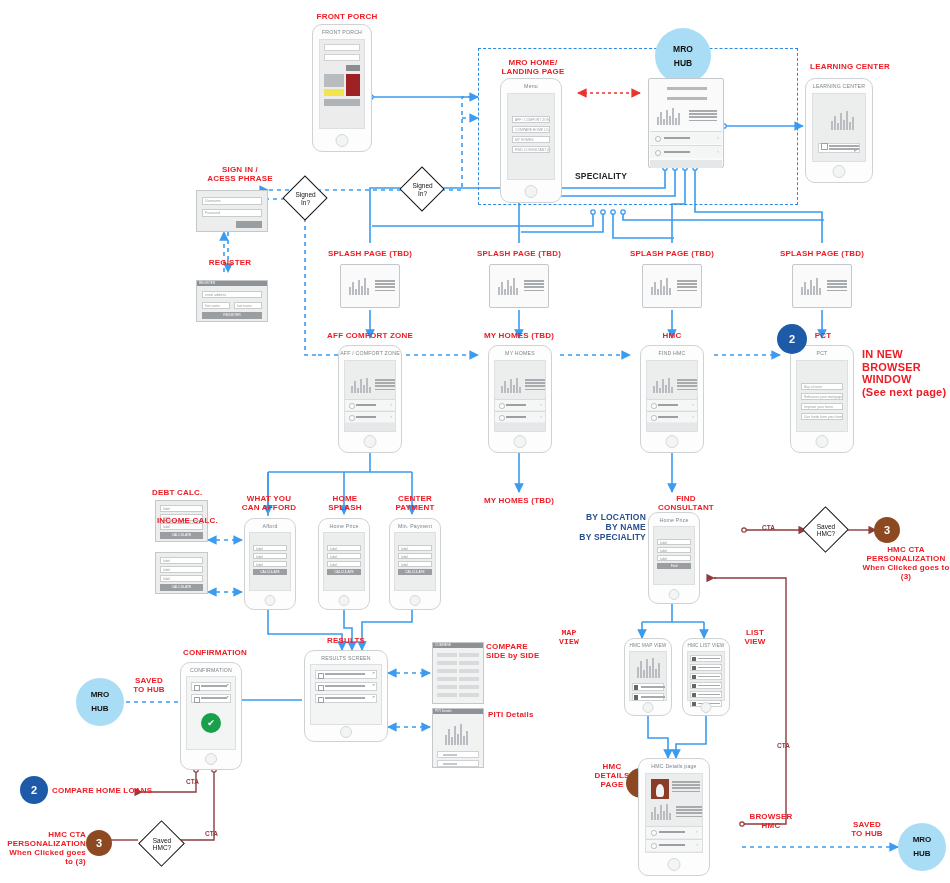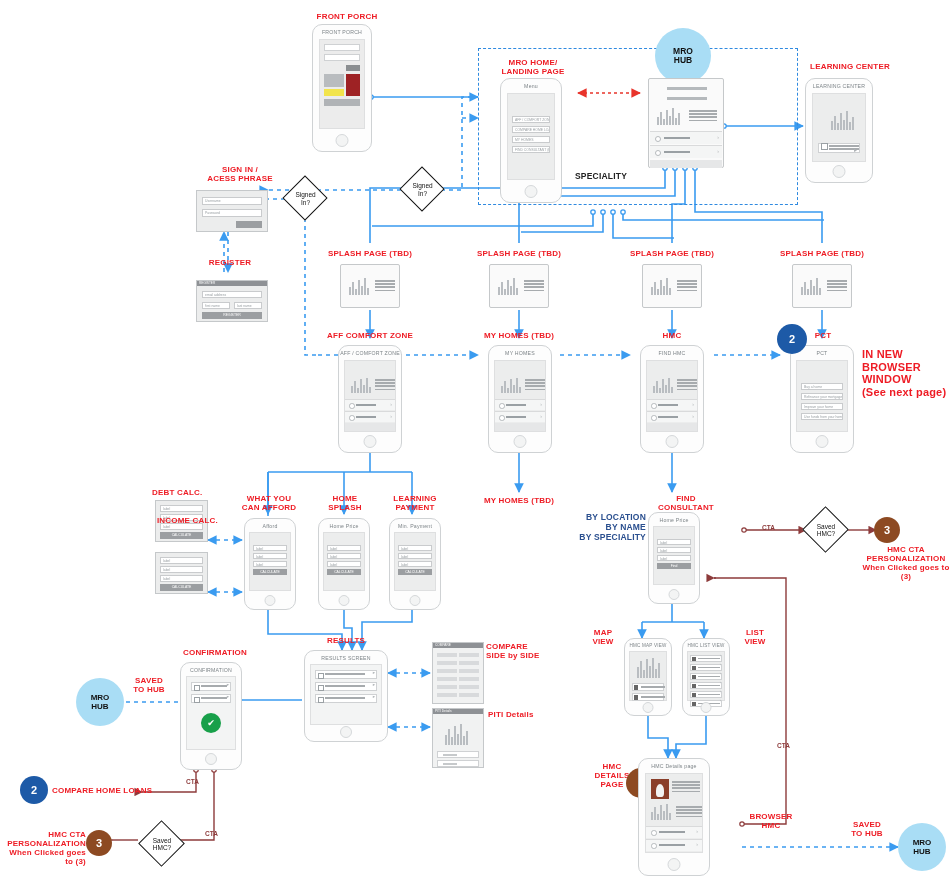--- a/index.html
+++ b/index.html
@@ -33,21 +33,21 @@
 
   .lines{position:absolute;display:flex;flex-direction:column;gap:1.6px;}
   .lines i{display:block;background:#a7abae;height:1.6px;}
 
   
   .win{position:absolute;background:#fafafa;border:1px solid #c5c8ca;box-sizing:border-box;}
   .win .tbar{height:5px;background:#8e9195;}
   .win .tbar span{color:#fff;font-size:3.2px;padding-left:2px;line-height:5px;display:block;}
 
   
-  .hub{position:absolute;border-radius:50%;background:#a9ddf5;display:flex;align-items:center;justify-content:center;text-align:center;font-weight:bold;font-size:8.5px;line-height:9px;color:#111;}
+  .hub{position:absolute;border-radius:50%;background:#a9ddf5;display:flex;align-items:center;justify-content:center;text-align:center;font-weight:bold;font-size:8.5px;line-height:14px;color:#111;}
   .badge{position:absolute;border-radius:50%;display:flex;align-items:center;justify-content:center;color:#fff;font-weight:bold;font-size:11px;}
   .badge.b2{background:#1d5aa7;}
   .badge.b3{background:#8d4a22;}
 
   
   .diam{position:absolute;}
   .diam .sq{position:absolute;left:0;top:0;width:100%;height:100%;border:1.2px solid #111;background:#fff;transform:rotate(45deg);box-sizing:border-box;}
   .diam .tx{position:absolute;left:0;top:0;width:100%;height:100%;display:flex;align-items:center;justify-content:center;text-align:center;font-size:6.5px;line-height:7.5px;color:#111;}
 
   
@@ -534,21 +534,21 @@
     <div class="cap">Home Price</div>
     <div class="screen" style="top:13px;bottom:18px;left:4px;right:4px;">
       <div class="field" style="left:3px;top:12px;right:3px;height:6px;">label</div>
       <div class="field" style="left:3px;top:20px;right:3px;height:6px;">label</div>
       <div class="field" style="left:3px;top:28px;right:3px;height:6px;">label</div>
       <div class="btnwf" style="left:3px;top:36px;right:3px;height:6px;line-height:6px;">CALCULATE</div>
     </div>
     <div class="home" style="bottom:3px;width:9px;height:9px;"></div>
   </div>
 
-  <div class="lbl" style="left:384px;top:494px;width:62px;">LEARNING
+  <div class="lbl" style="left:384px;top:494px;width:62px;">CENTER
 PAYMENT</div>
   <div class="phone" style="left:389px;top:518px;width:52px;height:92px;">
     <div class="cap">Min. Payment</div>
     <div class="screen" style="top:13px;bottom:18px;left:4px;right:4px;">
       <div class="field" style="left:3px;top:12px;right:3px;height:6px;">label</div>
       <div class="field" style="left:3px;top:20px;right:3px;height:6px;">label</div>
       <div class="field" style="left:3px;top:28px;right:3px;height:6px;">label</div>
       <div class="btnwf" style="left:3px;top:36px;right:3px;height:6px;line-height:6px;">CALCULATE</div>
     </div>
     <div class="home" style="bottom:3px;width:9px;height:9px;"></div>
@@ -687,21 +687,21 @@
   <div class="diam" style="left:806px;top:506px;width:40px;height:48px;">
     <div class="sq" style="width:33px;height:33px;left:3px;top:7px;"></div>
     <div class="tx" style="white-space:pre-line;">Saved
 HMC?</div>
   </div>
   <div class="badge b3" style="left:874px;top:517px;width:26px;height:26px;">3</div>
   <div class="lbl" style="left:862px;top:545px;width:88px;">HMC CTA
 PERSONALIZATION
 When Clicked goes to (3)</div>
 
-  <div class="lbl" style="left:578px;top:628px;width:50px;">MAP
+  <div class="lbl" style="left:544px;top:628px;width:50px;font-family:Liberation Mono, monospace;">MAP
 VIEW</div>
   <div class="phone" style="left:624px;top:638px;width:48px;height:78px;">
     <div class="cap" style="font-size:4.6px;">HMC MAP VIEW</div>
     <div class="screen" style="top:12px;bottom:14px;left:4px;right:4px;">
       <div class="bchart" style="left:7px;top:6px;height:20px;">
         <i style="height:11px"></i>
           <i style="height:17px"></i>
           <i style="height:8px"></i>
           <i style="height:19px"></i>
           <i style="height:12px"></i>

